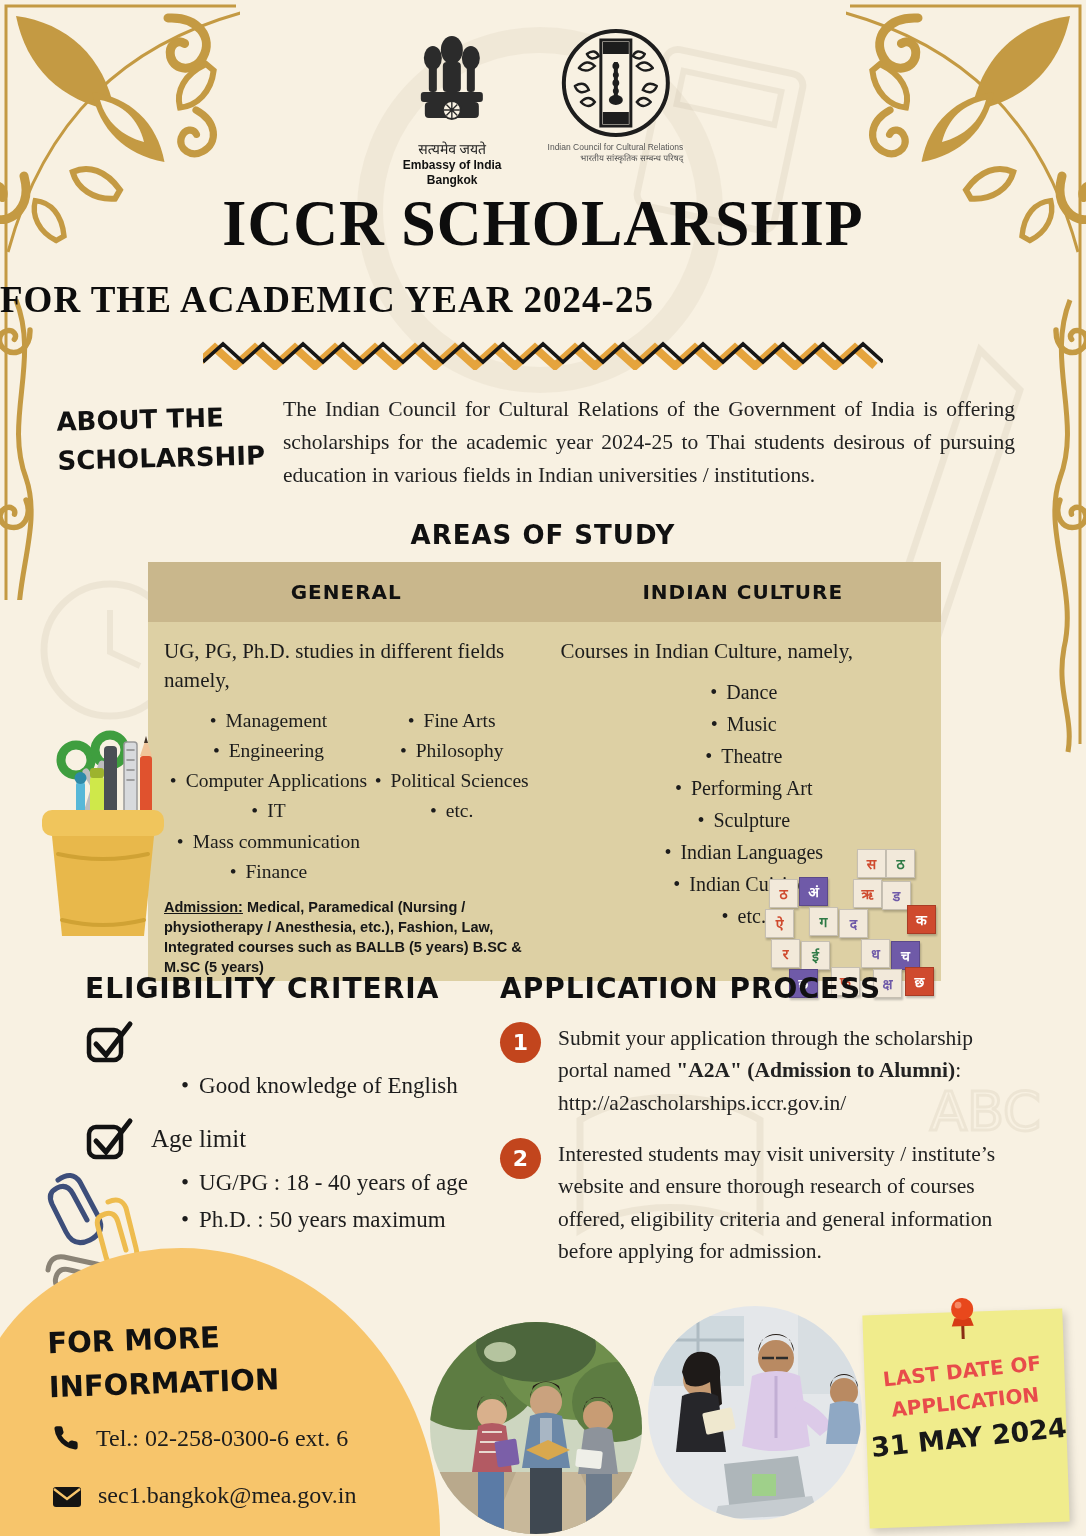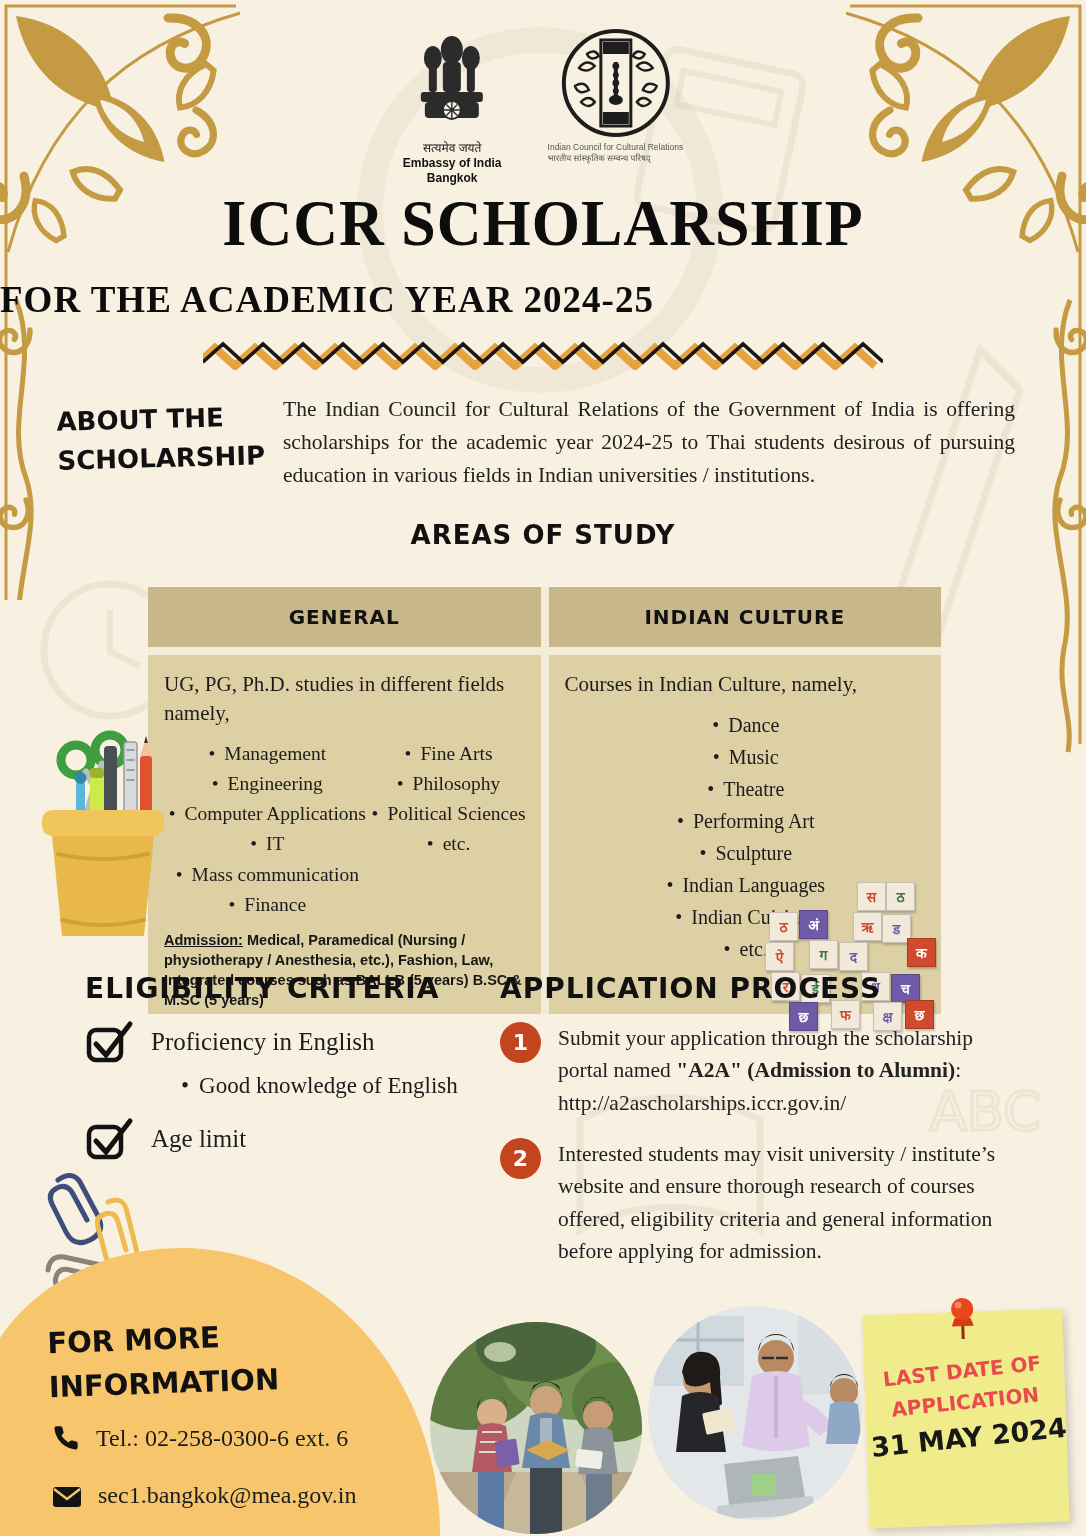--- a/index.html
+++ b/index.html
@@ -10,37 +10,37 @@
   }
   
   .doodle{position:absolute;opacity:.16;pointer-events:none;}
   
   .corner-wrap{position:absolute;top:0;pointer-events:none;}
   .corner-left{left:0;height:600px;overflow:hidden;}
   .corner-right{right:0;height:770px;overflow:hidden;transform:scaleX(-1);}
   
   .logos{position:absolute;top:28px;left:50%;transform:translateX(-50%);display:flex;gap:46px;align-items:flex-start;}
   .logo-col{display:flex;flex-direction:column;align-items:center;}
-  .emblem-motto{font-family:Liberation Sans, sans-serif;font-size:12px;margin-top:3px;color:#222;text-align:center;}
+  .emblem-motto{font-family:Liberation Serif, serif;font-size:14px;margin-top:3px;color:#222;text-align:center;}
   .emblem-name{font-family:"Liberation Sans",sans-serif;font-weight:bold;font-size:12px;line-height:1.25;text-align:center;color:#111;}
-  .iccr-caption{font-family:"Liberation Sans",sans-serif;font-size:8.5px;color:#555;text-align:left;line-height:1.3;margin-top:4px;}
+  .iccr-caption{font-family:"Liberation Sans",sans-serif;font-size:8.5px;color:#555;text-align:right;line-height:1.3;margin-top:4px;}
   
   .title{position:absolute;top:188px;left:0;width:100%;text-align:center;
     font-weight:bold;font-size:62px;letter-spacing:1px;color:#0d0d0d;transform:scaleY(1.05);}
   .subtitle{position:absolute;top:278px;left:0;width:100%;text-align:left;
     font-weight:bold;font-size:37px;letter-spacing:1px;color:#0d0d0d;}
   .zigzag{position:absolute;top:334px;left:50%;transform:translateX(-50%);}
   
   .hand{font-family:"DejaVu Sans",sans-serif;font-weight:800;color:#111;}
   
   .about-label{position:absolute;left:57px;top:400px;width:210px;font-size:26px;line-height:1.5;transform:rotate(-1.5deg);}
   .about-text{position:absolute;left:283px;top:393px;width:732px;font-size:21.5px;line-height:1.53;text-align:justify;color:#222;}
   
   .areas-heading{position:absolute;top:520px;left:0;width:100%;text-align:center;font-size:26px;letter-spacing:1px;}
-  .study-table{position:absolute;left:148px;top:562px;width:793px;display:grid;grid-template-columns:1fr 1fr;gap:8px;background:#f3ecd7;margin-top:25px;}
+  .study-table{position:absolute;left:148px;top:562px;width:793px;display:grid;grid-template-columns:1fr 1fr;gap:0;background:#f3ecd7;}
   .th{background:#c9b78c;height:60px;display:flex;align-items:center;justify-content:center;font-size:20px;letter-spacing:1px;}
   .td{background:#ddd0a4;padding:15px 14px 4px 16px;position:relative;}
   .cell-intro{font-size:21px;line-height:1.4;margin-bottom:10px;}
   .blist{list-style:none;margin:0;padding:0;font-size:19.5px;line-height:1.55;text-align:center;}
   .blist li::before{content:"•";margin-right:9px;}
   .two-col{display:grid;grid-template-columns:57% 43%;}
   .excluding{margin-top:10px;font-family:"Liberation Sans",sans-serif;font-weight:bold;font-size:14.5px;line-height:1.38;color:#161616;}
   .excluding .lbl{text-decoration:underline;}
   .blocks{position:absolute;right:6px;bottom:4px;width:170px;height:128px;}
   .block{position:absolute;width:27px;height:27px;display:flex;align-items:center;justify-content:center;
@@ -294,31 +294,34 @@
     </g>
   </svg>
 
   <div class="elig-heading hand">ELIGIBILITY CRITERIA</div>
   <div class="elig-list">
     <div class="elig-row">
       <svg width="52" height="50" viewBox="0 0 52 50">
         <rect x="4" y="12" width="32" height="30" rx="7" fill="none" stroke="#121212" stroke-width="4.5"></rect>
         <path d="M11,26 L21,37 L45,6" fill="none" stroke="#121212" stroke-width="5" stroke-linecap="round"></path>
       </svg>
-      <span class="elig-label">Proficiency in English</span>
     </div>
     <div class="elig-sub">
       <div>Good knowledge of English</div>
     </div>
     <div class="elig-row">
       <svg width="52" height="50" viewBox="0 0 52 50">
         <rect x="4" y="12" width="32" height="30" rx="7" fill="none" stroke="#121212" stroke-width="4.5"></rect>
         <path d="M11,26 L21,37 L45,6" fill="none" stroke="#121212" stroke-width="5" stroke-linecap="round"></path>
       </svg>
       <span class="elig-label">Age limit</span>
+    </div>
+    <div class="elig-sub">
+      <div>UG/PG : 18 - 40 years of age</div>
+      <div>Ph.D. : 50 years maximum</div>
     </div>
   </div>
 
   <div class="app-heading hand">APPLICATION PROCESS</div>
   <div class="step" style="top:1022px">
     <div class="step-num">1</div>
     <div class="step-text">
       <span>Submit your application through the scholarship portal named </span><b>"A2A" (Admission to Alumni)</b><span>:</span>
       <div>http://a2ascholarships.iccr.gov.in/</div>
     </div>

